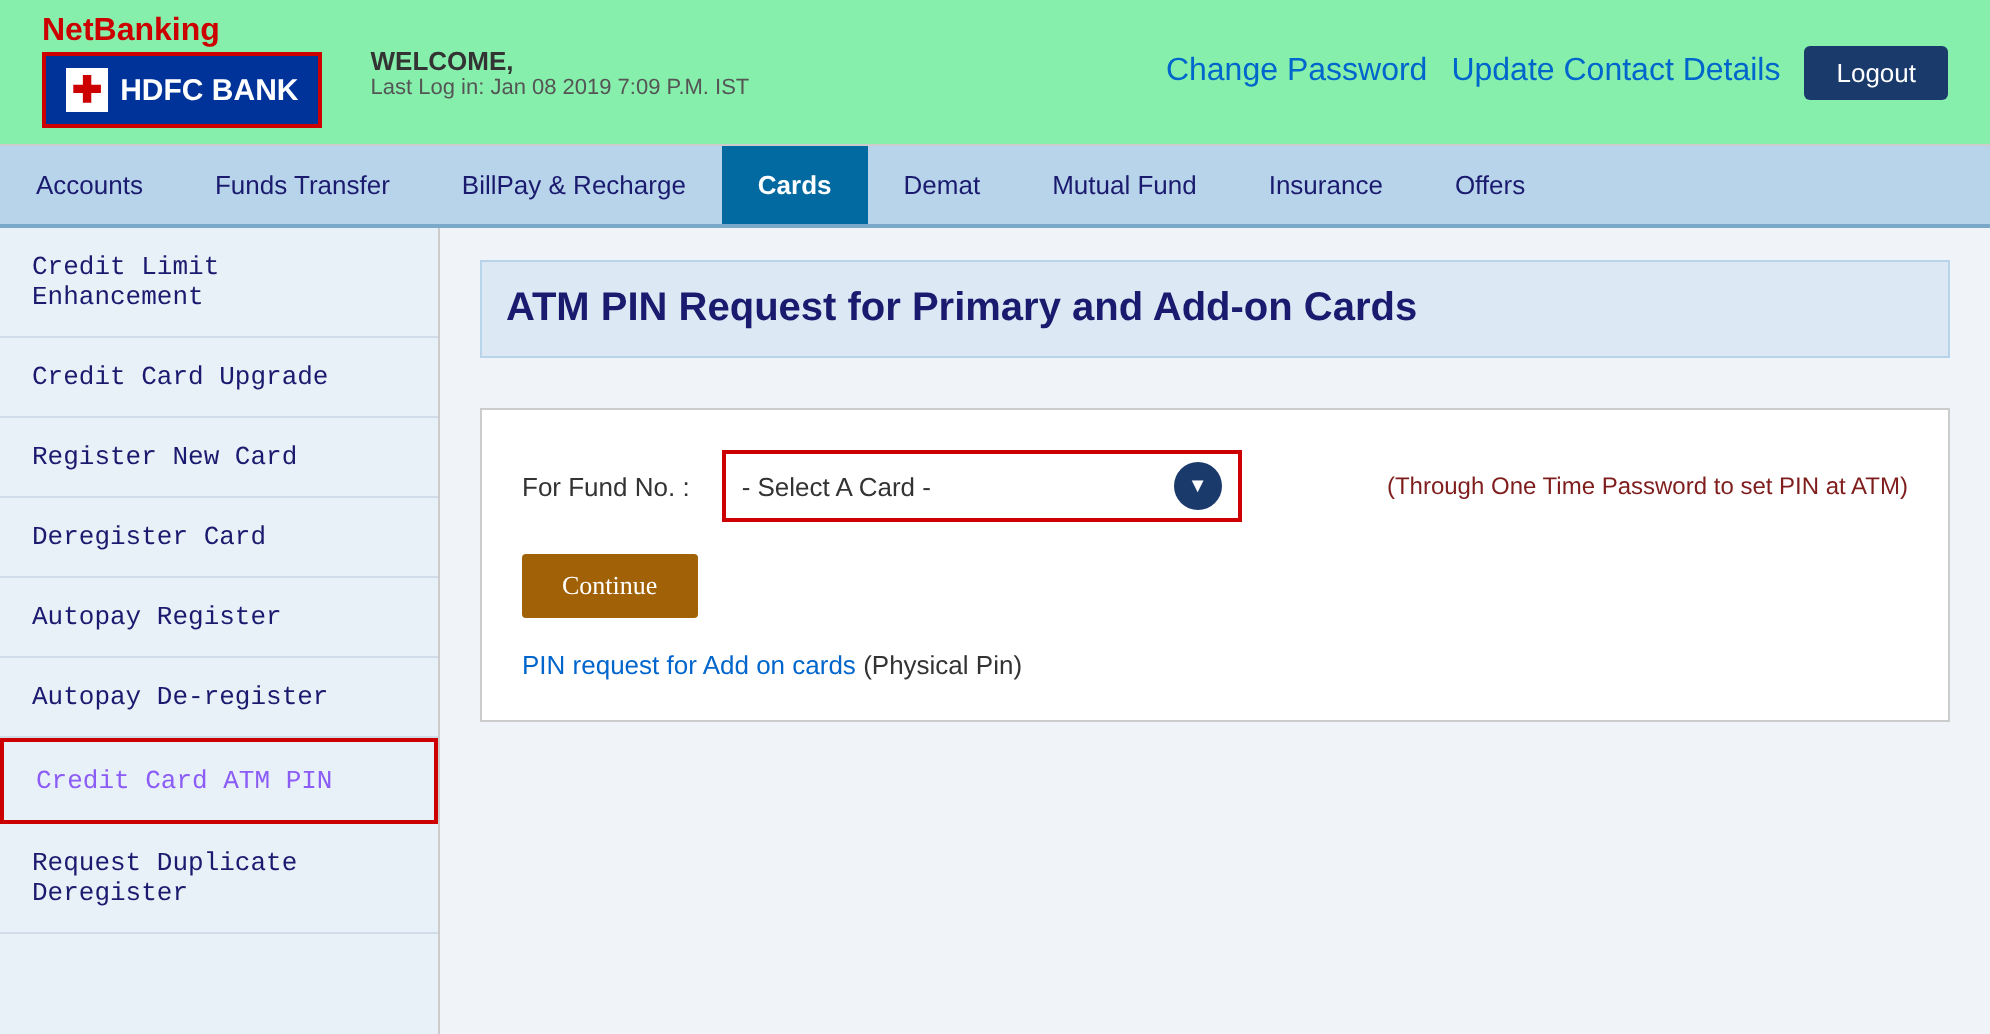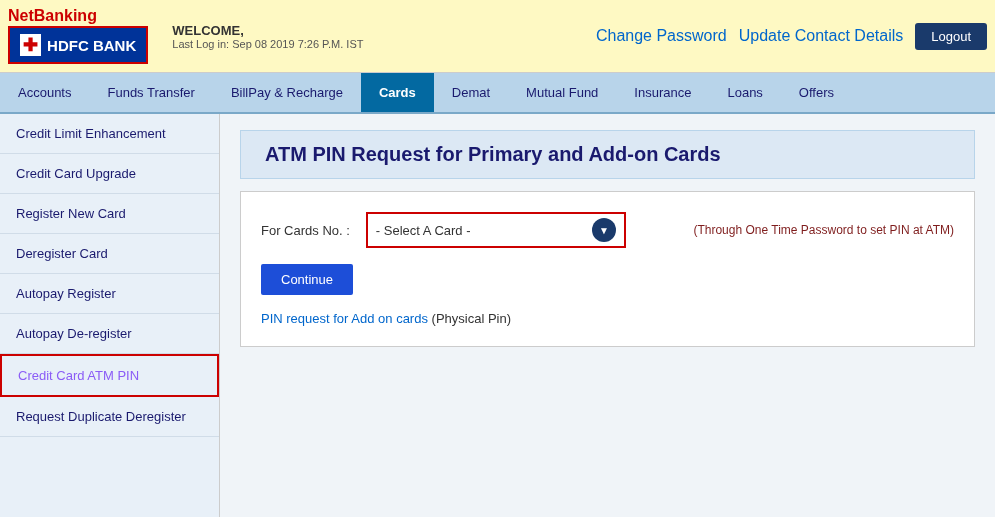--- a/index.html
+++ b/index.html
@@ -1,19 +1,19 @@
 <!DOCTYPE html>
 <html><head>
   <meta charset="utf-8">
   <style>
     * { margin: 0; padding: 0; box-sizing: border-box; }
     body { font-family: Arial, sans-serif; font-size: 13px; background: #f0f4f8; width: 995px; min-height: 517px; }
 
     
-    .header { background: #fef9c3; border-bottom: 1px solid #ccc; padding: 8px 8px; display: flex; align-items: center; justify-content: space-between; }
+    .header { background: #86efac; border-bottom: 1px solid #ccc; padding: 8px 21px; display: flex; align-items: center; justify-content: space-between; }
     .logo-area { display: flex; align-items: center; gap: 0; }
     .net-banking-text { color: #cc0000; font-weight: bold; font-size: 16px; line-height: 1; }
     .hdfc-bank-box { background: #003399; color: white; font-weight: bold; font-size: 15px; padding: 6px 10px; display: flex; align-items: center; gap: 6px; border: 2px solid #cc0000; margin-top: 2px; }
     .hdfc-logo-cross { color: #cc0000; font-size: 18px; font-weight: bold; background: white; padding: 0 3px; }
     .welcome-area { flex: 1; padding-left: 24px; }
     .welcome-title { font-weight: bold; font-size: 13px; color: #333; }
     .last-login { font-size: 11px; color: #555; }
     .header-actions { display: flex; align-items: center; gap: 12px; }
     .header-link { color: #0066cc; font-size: 16px; text-decoration: none; cursor: pointer; }
     .logout-btn { background: #1a3a6b; color: white; border: none; padding: 6px 16px; font-size: 13px; cursor: pointer; border-radius: 3px; }
@@ -21,36 +21,36 @@
     
     .nav-bar { background: #b8d4ea; display: flex; align-items: flex-start; border-bottom: 2px solid #7aa8c8; }
     .nav-item { padding: 12px 18px; color: #1a1a6e; font-size: 13px; cursor: pointer; font-weight: 500; text-decoration: none; display: flex; align-items: center; }
     .nav-item.active { background: #0369a1; color: white; font-weight: bold; }
 
     
     .main-layout { display: flex; min-height: 430px; }
 
     
     .sidebar { width: 220px; background: #e8f0f8; border-right: 1px solid #ccc; padding: 0; flex-shrink: 0; overflow-y: auto; }
-    .sidebar-item { padding: 12px 16px; border-bottom: 1px solid #d0dce8; color: #1a1a6e; font-size: 13px; cursor: pointer; }
+    .sidebar-item { padding: 12px 16px; border-bottom: 1px solid #d0dce8; color: #1a1a6e; font-size: 13px; cursor: pointer; font-family: Liberation Mono, monospace; }
     .sidebar-item.active { border: 2px solid #cc0000; color: #8b5cf6; font-weight: normal; }
 
     
     .content { flex: 1; padding: 16px 20px; background: #f0f4f8; }
-    .page-title { font-size: 20px; color: #1a1a6e; font-weight: bold; margin-bottom: 12px; background: #dce8f4; padding: 12px 24px; border: 1px solid #b8d4ea; }
+    .page-title { font-size: 20px; color: #1a1a6e; font-weight: bold; margin-bottom: 25px; background: #dce8f4; padding: 12px 12px; border: 1px solid #b8d4ea; }
 
     
     .form-card { background: white; border: 1px solid #ccc; padding: 20px; max-width: 750px; }
     .form-row { display: flex; align-items: center; margin-bottom: 16px; gap: 16px; }
     .form-label { color: #333; font-size: 13px; min-width: 80px; }
     .select-wrapper { border: 2px solid #cc0000; padding: 4px 8px; display: flex; align-items: center; gap: 20px; min-width: 260px; }
     .select-text { flex: 1; color: #333; font-size: 13px; }
     .dropdown-arrow { width: 24px; height: 24px; background: #1a3a6b; border-radius: 50%; display: flex; align-items: center; justify-content: center; color: white; font-size: 10px; cursor: pointer; }
     .otp-note { color: #7f1d1d; font-size: 12px; text-align: right; flex: 1; line-height: 1.4; }
-    .continue-btn { background: #1d4ed8; color: white; border: none; padding: 8px 20px; font-size: 13px; cursor: pointer; border-radius: 2px; margin-bottom: 16px; }
+    .continue-btn { background: #a16207; color: white; border: none; padding: 8px 20px; font-size: 13px; cursor: pointer; border-radius: 2px; margin-bottom: 16px; font-family: Liberation Serif, serif; }
     .addon-link { color: #0066cc; font-size: 13px; cursor: pointer; text-decoration: none; }
     .addon-physical { color: #333; font-size: 13px; }
 
     
     .sidebar::-webkit-scrollbar { width: 6px; }
     .sidebar::-webkit-scrollbar-track { background: #e0e8f0; }
     .sidebar::-webkit-scrollbar-thumb { background: #aac; border-radius: 3px; }
   </style>
 </head>
 <body>
@@ -60,38 +60,37 @@
     <div>
       <div class="net-banking-text">NetBanking</div>
       <div class="hdfc-bank-box">
         <span class="hdfc-logo-cross">✚</span>
         <span>HDFC BANK</span>
       </div>
     </div>
   </div>
   <div class="welcome-area">
     <div class="welcome-title">WELCOME,</div>
-    <div class="last-login">Last Log in: Sep 08 2019 7:26 P.M. IST</div>
+    <div class="last-login">Last Log in: Jan 08 2019 7:09 P.M. IST</div>
   </div>
   <div class="header-actions">
     <a class="header-link">Change Password</a>
     <a class="header-link">Update Contact Details</a>
     <button class="logout-btn">Logout</button>
   </div>
 </div>
 
 <div class="nav-bar">
   <a class="nav-item">Accounts</a>
   <a class="nav-item">Funds Transfer</a>
   <a class="nav-item">BillPay &amp; Recharge</a>
   <a class="nav-item active">Cards</a>
   <a class="nav-item">Demat</a>
   <a class="nav-item">Mutual Fund</a>
   <a class="nav-item">Insurance</a>
-  <a class="nav-item">Loans</a>
   <a class="nav-item">Offers</a>
 </div>
 
 <div class="main-layout">
 
   <div class="sidebar">
     <div class="sidebar-item">Credit Limit Enhancement</div>
     <div class="sidebar-item">Credit Card Upgrade</div>
     <div class="sidebar-item">Register New Card</div>
     <div class="sidebar-item">Deregister Card</div>
@@ -99,21 +98,21 @@
     <div class="sidebar-item">Autopay De-register</div>
     <div class="sidebar-item active">Credit Card ATM PIN</div>
     <div class="sidebar-item">Request Duplicate Deregister</div>
   </div>
 
   <div class="content">
     <div class="page-title">ATM PIN Request for Primary and Add-on Cards</div>
 
     <div class="form-card">
       <div class="form-row">
-        <span class="form-label">For Cards No. :</span>
+        <span class="form-label">For Fund No. :</span>
         <div class="select-wrapper">
           <span class="select-text">- Select A Card -</span>
           <div class="dropdown-arrow">▼</div>
         </div>
         <div class="otp-note">(Through One Time Password to set PIN at ATM)</div>
       </div>
 
       <div>
         <button class="continue-btn">Continue</button>
       </div>

